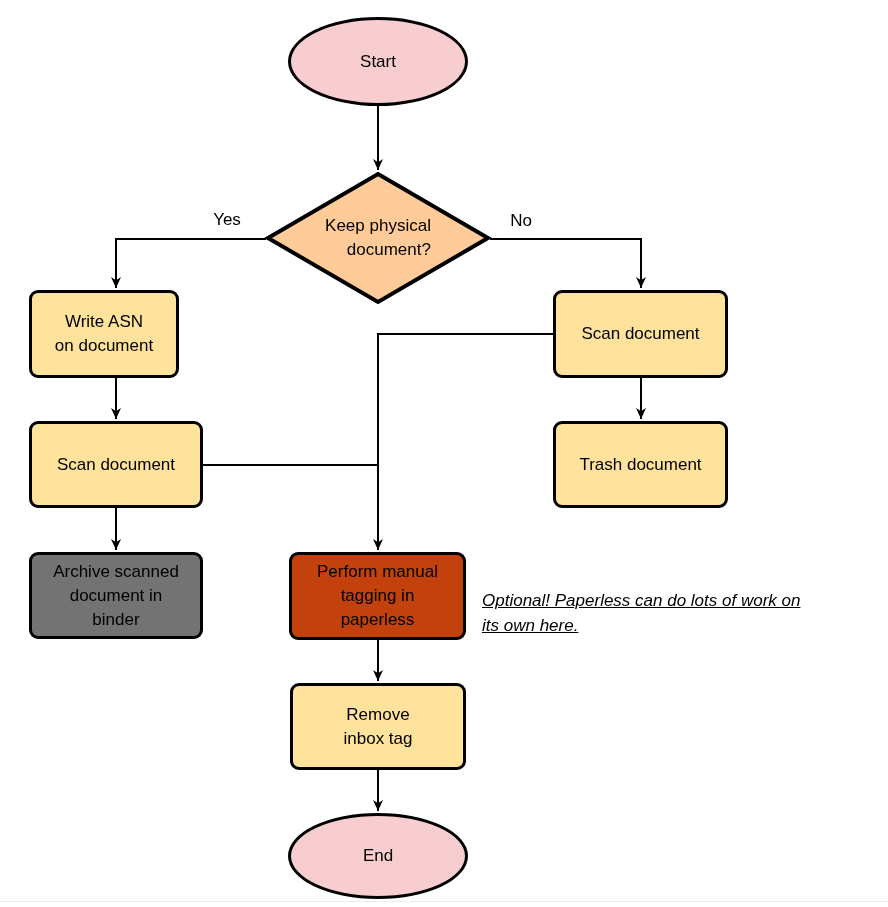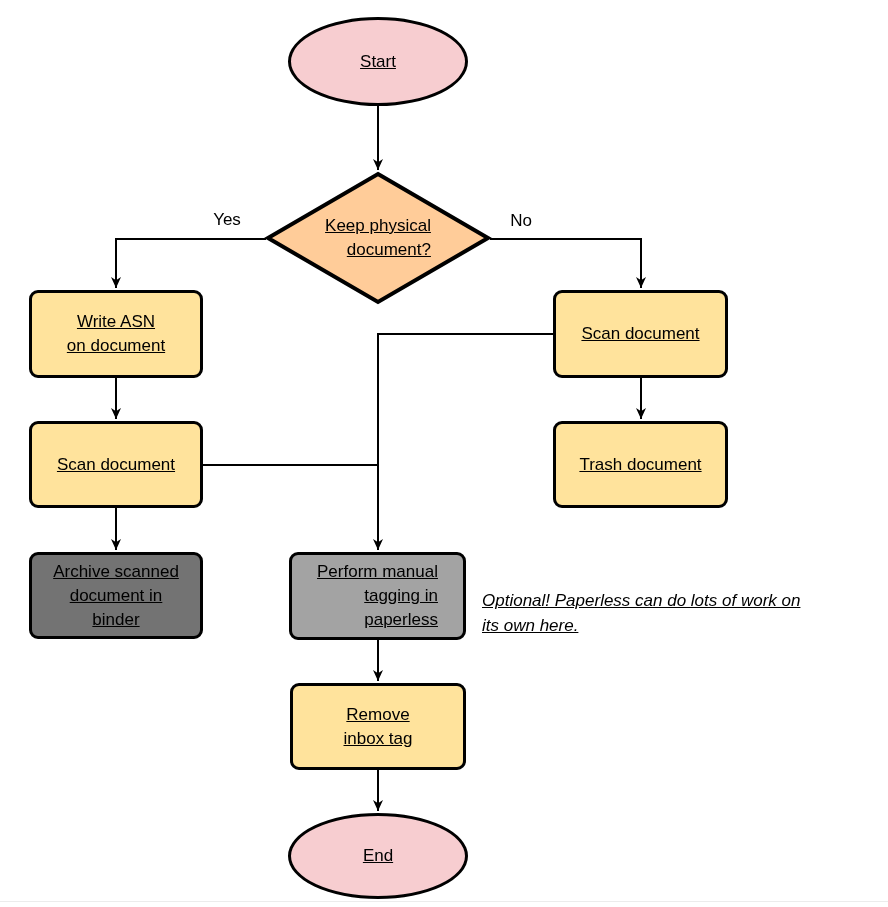--- a/index.html
+++ b/index.html
@@ -16,21 +16,20 @@
   .wires path.edge { fill: none; stroke: #000000; stroke-width: 2px; }
   .node {
     position: absolute;
     display: flex;
     align-items: center;
     justify-content: center;
     text-align: center;
     box-sizing: border-box;
     font-size: 17px;
     line-height: 24px;
-    text-decoration: underline;
   }
   .node .lbl { white-space: pre-line; }
   .terminal {
     background: #f7cdd0;
     border: 3.5px solid #000000;
     border-radius: 50%;
   }
   .process {
     background: #ffe39c;
     border: 3px solid #000000;
@@ -61,21 +60,21 @@
     position: absolute;
     left: 0;
     top: 901px;
     width: 888px;
     height: 0;
     border-top: 1px solid #ececec;
   }
   
   .n-start   { left: 288px; top: 17px;  width: 180px; height: 89px; }
   .n-decision{ left: 266px; top: 172px; width: 224px; height: 132px; }
-  .n-write   { left: 29px;  top: 290px; width: 174px; height: 88px; }
+  .n-write   { left: 29px;  top: 290px; width: 150px; height: 88px; }
   .n-scan-l  { left: 29px;  top: 421px; width: 174px; height: 87px; }
   .n-archive { left: 29px;  top: 552px; width: 174px; height: 87px; }
   .n-scan-r  { left: 553px; top: 290px; width: 175px; height: 88px; }
   .n-trash   { left: 553px; top: 421px; width: 175px; height: 87px; }
   .n-tag     { left: 289px; top: 552px; width: 177px; height: 88px; }
   .n-remove  { left: 290px; top: 683px; width: 176px; height: 87px; }
   .n-end     { left: 288px; top: 813px; width: 180px; height: 86px; }
   .el-yes { left: 199px; top: 210px; }
   .el-no  { left: 493px; top: 211px; }
 </style>
@@ -130,21 +129,21 @@
   </div>
 
   <div class="node process n-scan-r" style="background: rgb(255, 227, 156);">
     <span class="lbl">Scan document</span>
   </div>
 
   <div class="node process n-trash" style="background: rgb(255, 227, 156);">
     <span class="lbl">Trash document</span>
   </div>
 
-  <div class="node process n-tag" style="background: #a3a3a3; text-align: right;">
+  <div class="node process n-tag" style="background: #c2410c;">
     <span class="lbl">Perform manual
 tagging in
 paperless</span>
   </div>
 
   <div class="node process n-remove" style="background: rgb(255, 227, 156);">
     <span class="lbl">Remove
 inbox tag</span>
   </div>
 

